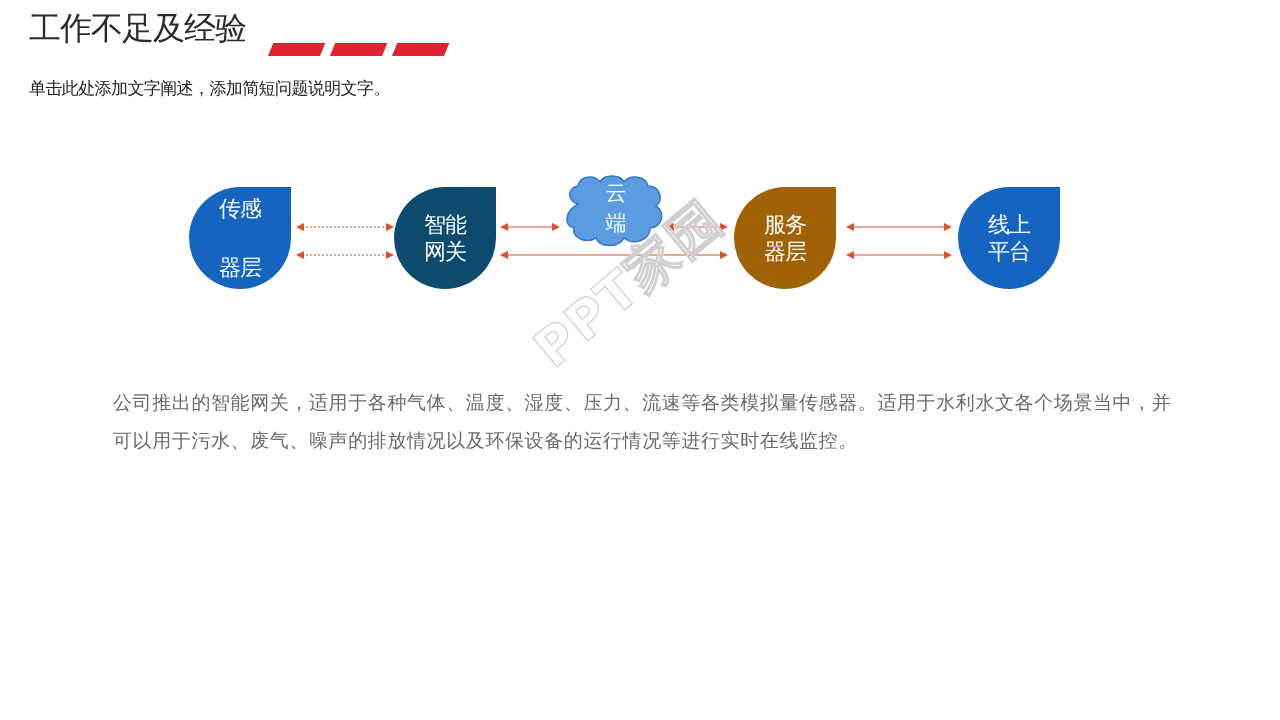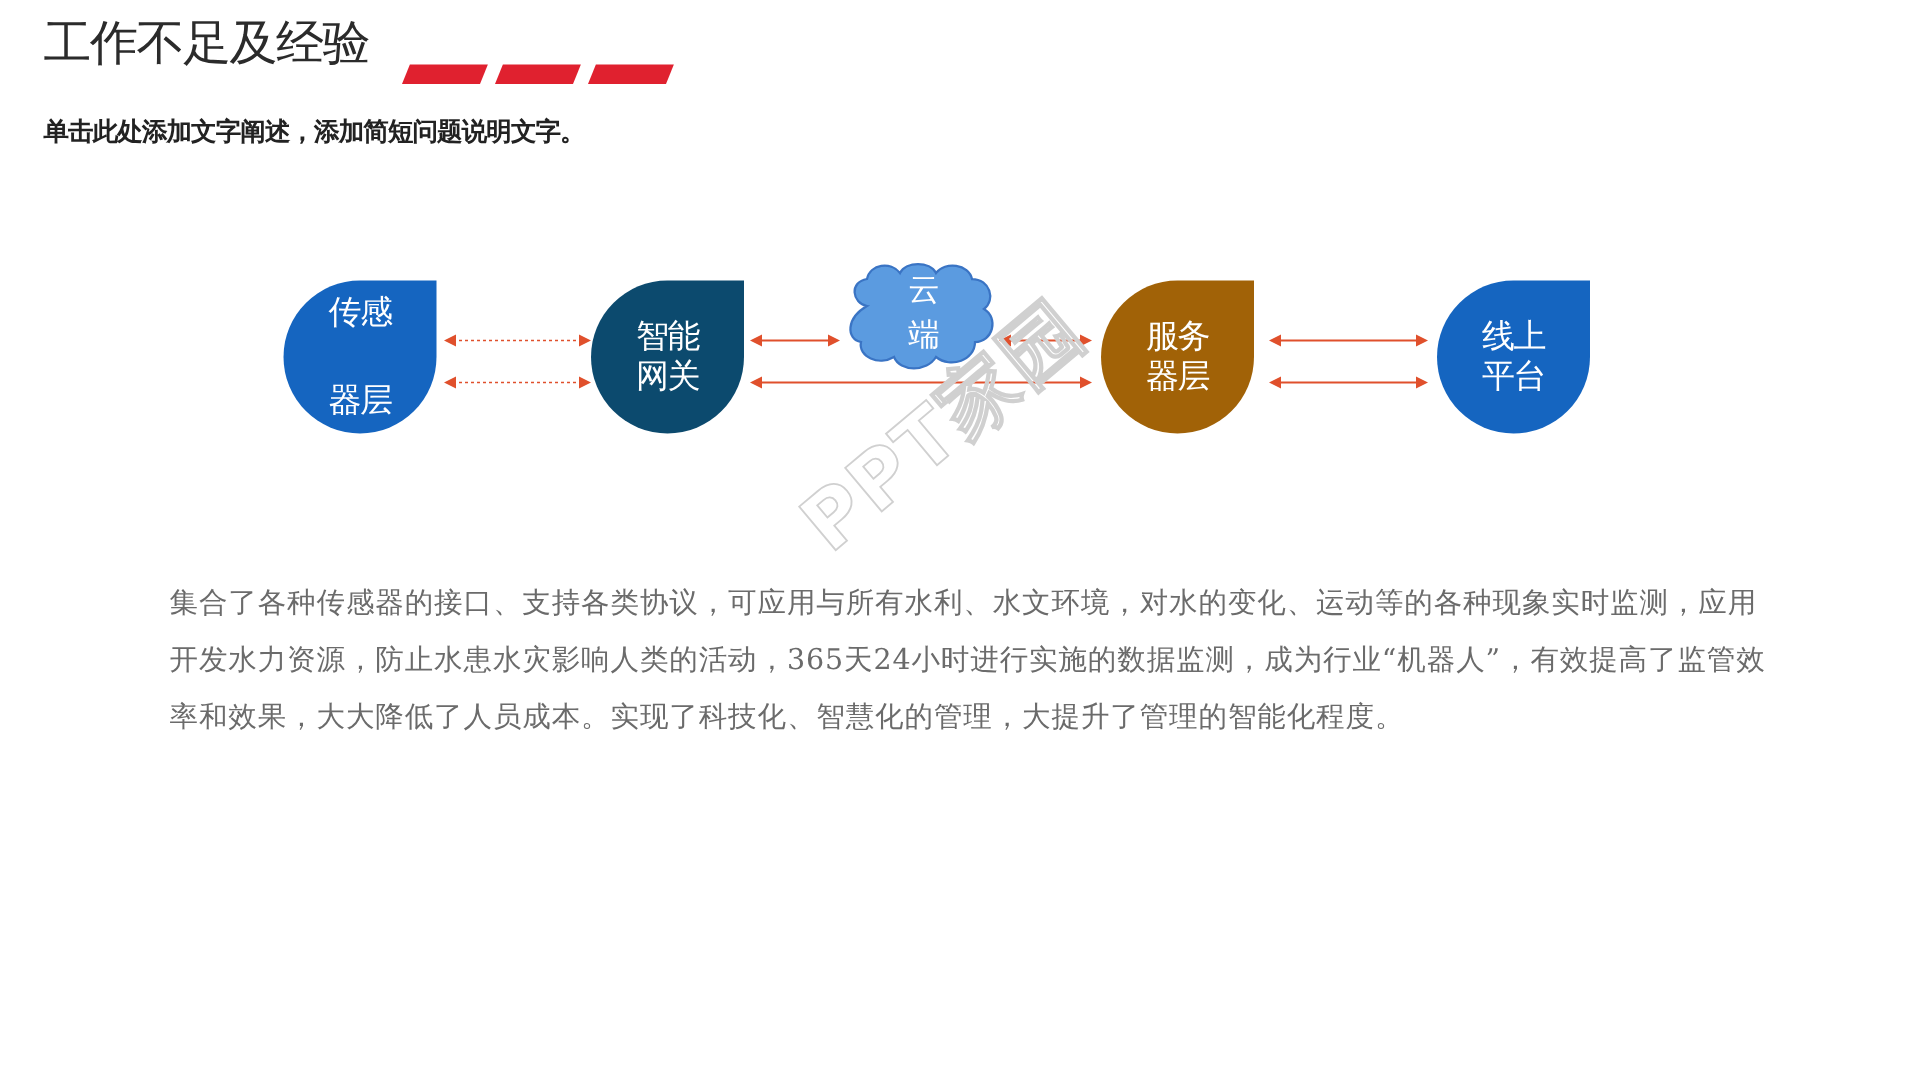--- a/index.html
+++ b/index.html
@@ -14,21 +14,21 @@
     font-family: "DejaVu Sans", sans-serif; letter-spacing: -1px;
   }
   .title-bars { position: absolute; left: 262px; top: 43px; height: 13px; width: 184px; }
   .title-bars .bar {
     position: absolute; top: 0; width: 52px; height: 13px;
     transform: skewX(-22deg); transform-origin: 0 100%;
   }
   .subtitle {
     position: absolute; left: 29px; top: 76px;
     font-size: 17px; line-height: 24px; color: #222;
-    font-family: "DejaVu Sans", sans-serif; letter-spacing: -0.6px; font-weight: bold;
+    font-family: "DejaVu Sans", sans-serif; letter-spacing: -0.6px;
   }
   .node {
     position: absolute; top: 187px; width: 102px; height: 102px;
     border-radius: 51px 0 51px 51px;
     display: flex; align-items: center; justify-content: center; flex-direction: column;
     color: #ffffff; font-size: 22px; line-height: 27px; text-align: center;
     font-family: "DejaVu Sans", sans-serif; letter-spacing: -1px;
   }
   .node span { display: block; }
   .cloud { position: absolute; left: 564px; top: 174px; width: 104px; height: 76px; }
@@ -143,14 +143,14 @@
   <svg width="106" height="10">
       <line x1="6" y1="5" x2="100" y2="5" stroke="#E0502C" stroke-width="1.2"></line>
       <polygon points="0,5 8,1 8,9" fill="#E0502C"></polygon>
       <polygon points="106,5 98,1 98,9" fill="#E0502C"></polygon>
     </svg>
 </div>
 
 <div class="watermark">PPT家园</div>
 
 <div class="body-text">
-  <p>集合了各种传感器的接口、支持各类协议，可应用与所有水利、水文环境，对水的变化、运动等的各种现象实时监测，应用开发水力资源，防止水患水灾影响人类的活动，365天24小时进行实施的数据监测，成为行业“机器人”，有效提高了监管效率和效果，大大降低了人员成本。实现了科技化、智慧化的管理，大提升了管理的智能化程度。</p>
+  <p>公司推出的智能网关，适用于各种气体、温度、湿度、压力、流速等各类模拟量传感器。适用于水利水文各个场景当中，并可以用于污水、废气、噪声的排放情况以及环保设备的运行情况等进行实时在线监控。</p>
 </div>
 
 </body></html>

